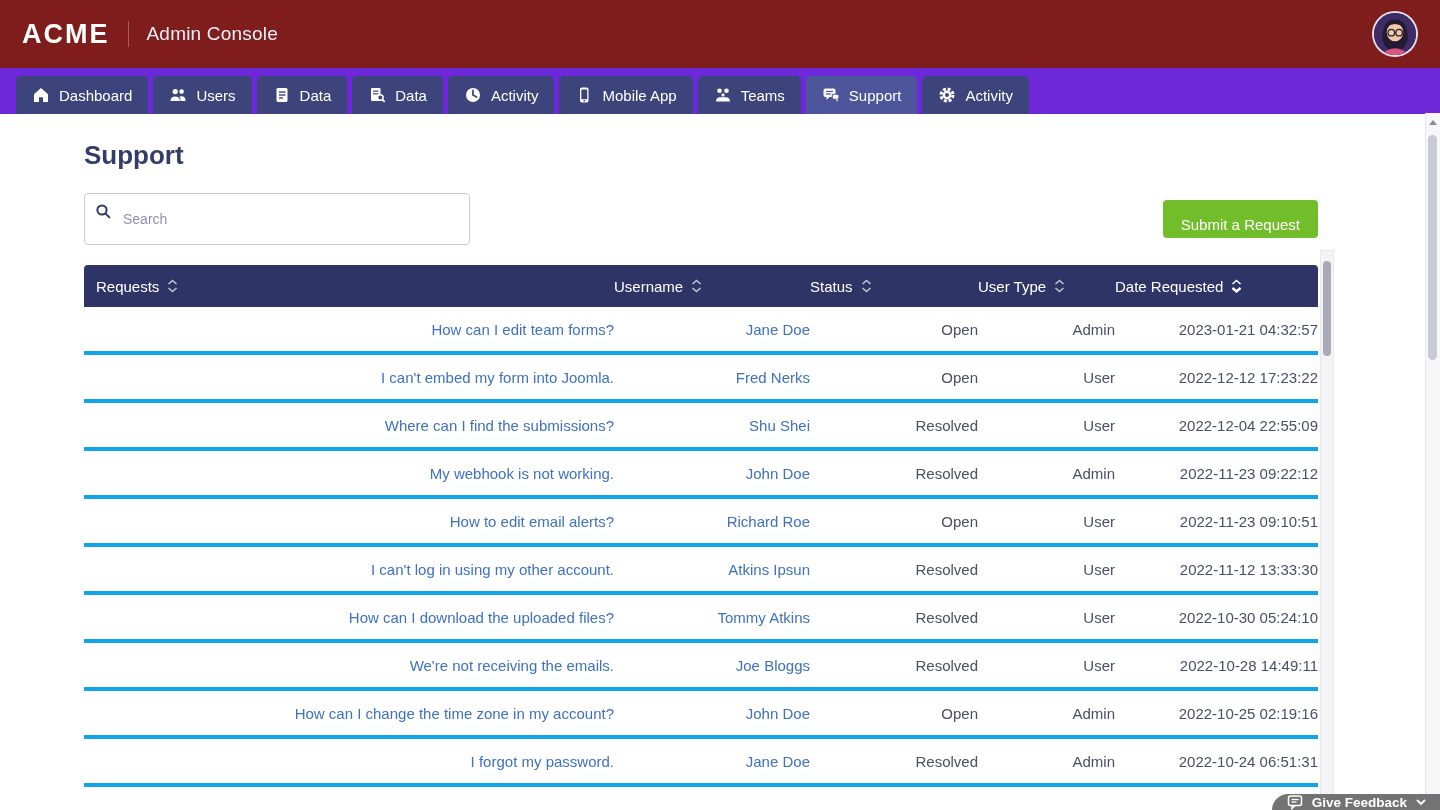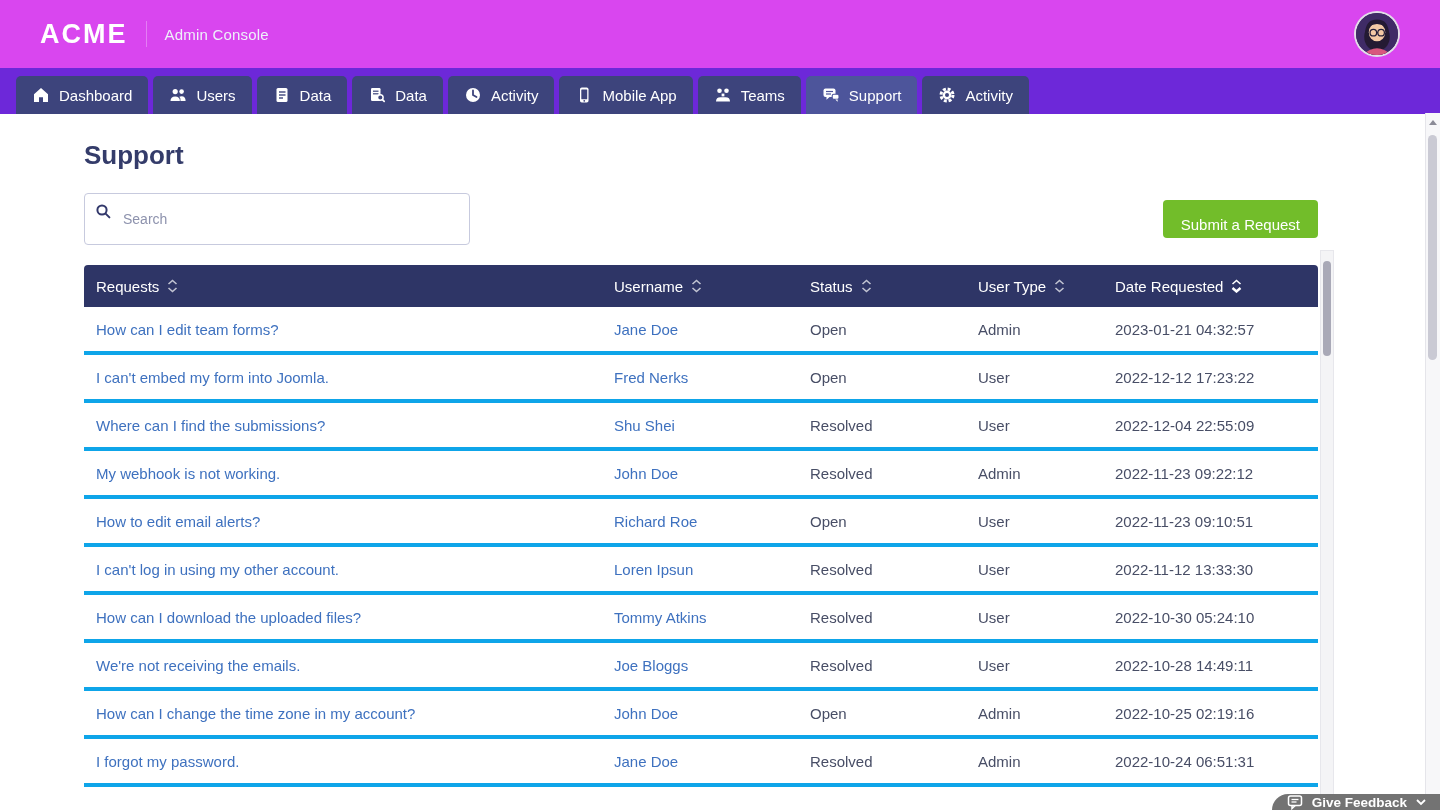--- a/index.html
+++ b/index.html
@@ -8,39 +8,39 @@
   body {
     overflow: hidden;
     position: relative;
     font-family: "Liberation Sans", sans-serif;
     background: #ffffff;
   }
 
   
   .topbar {
     height: 68px;
-    background: #d946ef;
-    display: flex;
-    align-items: center;
-    padding: 0 40px;
+    background: #7f1d1d;
+    display: flex;
+    align-items: center;
+    padding: 0 22px;
   }
   .logo {
     color: #fff;
     font-size: 27px;
     font-weight: 700;
     letter-spacing: 2px;
   }
   .topbar-divider {
     width: 1px; height: 26px;
     background: rgba(255,255,255,.3);
     margin: 0 18px;
   }
   .app-title {
     color: #eef0fa;
-    font-size: 15px;
+    font-size: 19px;
     font-weight: 500;
     letter-spacing: .2px;
   }
   .spacer { flex: 1; }
   .avatar {
     width: 46px; height: 46px;
     border-radius: 50%;
     overflow: hidden;
     cursor: pointer;
     border: 2px solid rgba(255,255,255,.85);
@@ -108,21 +108,21 @@
     border: none;
     border-radius: 4px;
     color: #fff;
     font-size: 15px;
     font-weight: 500;
     cursor: pointer;
     font-family: inherit;
   }
 
   
-  .table { width: 1234px; }
+  .table { width: 1234px; text-align: right; }
   .thead {
     display: flex;
     align-items: center;
     height: 42px;
     background: #2e3566;
     border-radius: 4px 4px 0 0;
     color: #fff;
   }
   .th {
     display: flex;
@@ -421,21 +421,21 @@
         </div>
         <div class="tr">
           <div class="td col-requests"><a href="#" class="link">How to edit email alerts?</a></div>
           <div class="td col-username"><a href="#" class="link">Richard Roe</a></div>
           <div class="td col-status">Open</div>
           <div class="td col-usertype">User</div>
           <div class="td col-date">2022-11-23 09:10:51</div>
         </div>
         <div class="tr">
           <div class="td col-requests"><a href="#" class="link">I can't log in using my other account.</a></div>
-          <div class="td col-username"><a href="#" class="link">Loren Ipsun</a></div>
+          <div class="td col-username"><a href="#" class="link">Atkins Ipsun</a></div>
           <div class="td col-status">Resolved</div>
           <div class="td col-usertype">User</div>
           <div class="td col-date">2022-11-12 13:33:30</div>
         </div>
         <div class="tr">
           <div class="td col-requests"><a href="#" class="link">How can I download the uploaded files?</a></div>
           <div class="td col-username"><a href="#" class="link">Tommy Atkins</a></div>
           <div class="td col-status">Resolved</div>
           <div class="td col-usertype">User</div>
           <div class="td col-date">2022-10-30 05:24:10</div>

